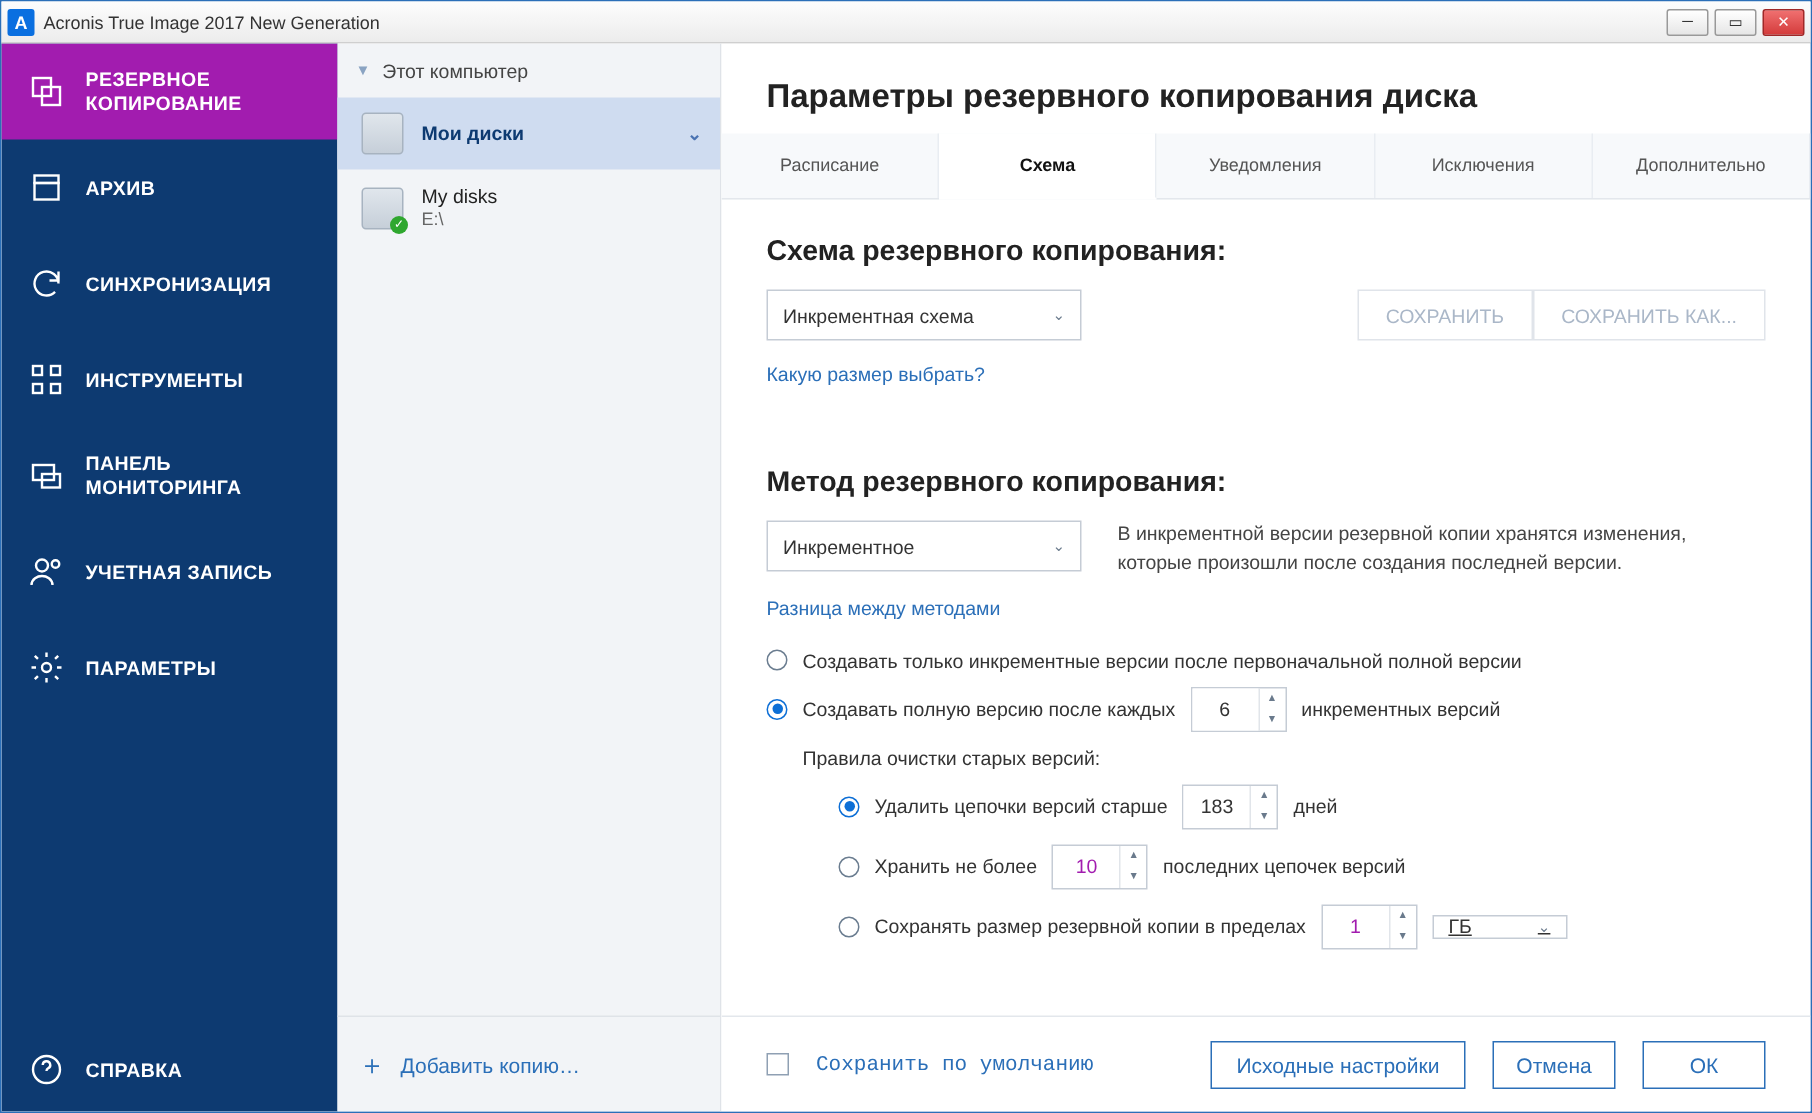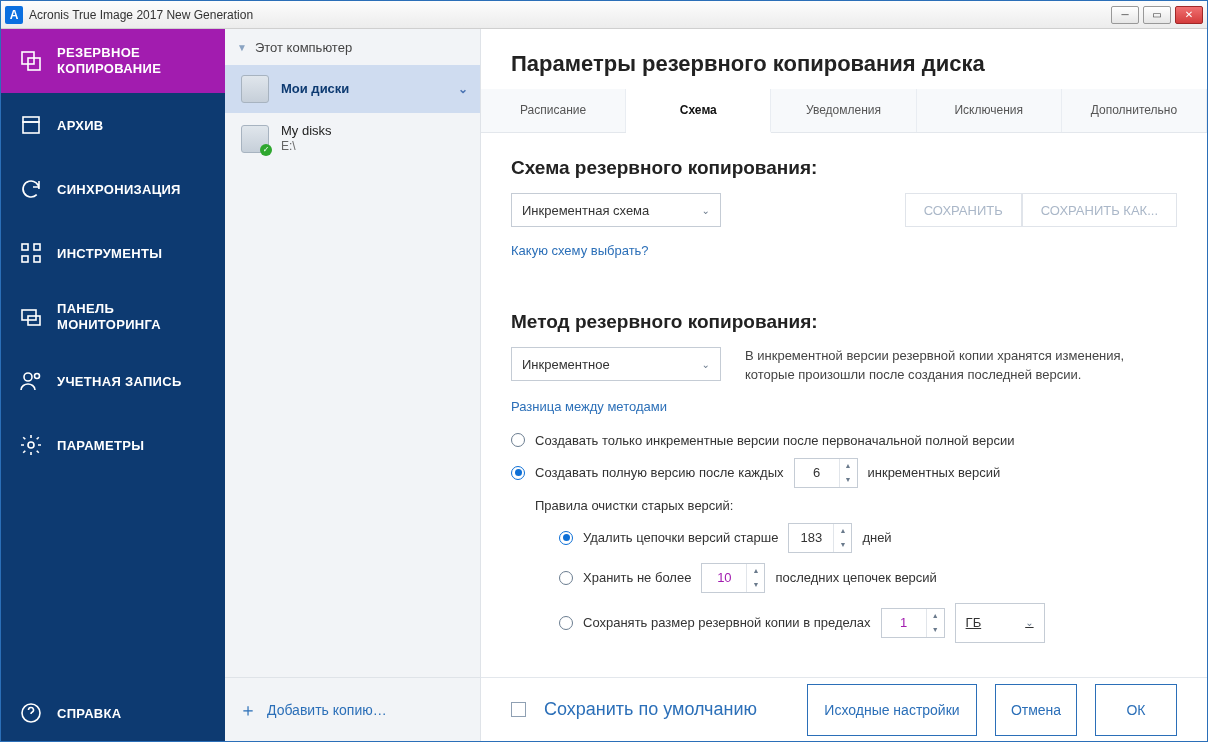--- a/index.html
+++ b/index.html
@@ -51,27 +51,27 @@
 .radio-line { display: flex; align-items: center; gap: 10px; font-size: 13px; color: #333; margin: 10px 0; flex-wrap: wrap; }
 .radio-line.indent2 { margin-left: 48px; }
 .radio { width: 14px; height: 14px; border: 1px solid #6b7d90; border-radius: 50%; display: inline-flex; align-items: center; justify-content: center; cursor: pointer; flex-shrink: 0; }
 .radio.checked::after { content: ""; width: 7px; height: 7px; background: #0d6fd6; border-radius: 50%; }
 .radio.checked { border-color: #0d6fd6; }
 .spinner { display: inline-flex; align-items: stretch; height: 30px; border: 1px solid #c5ccd5; }
 .spinner .val { width: 44px; display: flex; align-items: center; justify-content: center; font-size: 13px; color: #333; background: #fff; }
 .spinner.dim .val { color: #a21caf; }
 .spinner .arrows { width: 18px; display: flex; flex-direction: column; border-left: 1px solid #e1e5ea; }
 .spinner .arrows span { flex: 1; display: flex; align-items: center; justify-content: center; font-size: 7px; color: #6a7a8c; cursor: pointer; }
-.select.sm { width: 90px; height: 40px; font-size: 13px; text-decoration: underline; }
+.select.sm { width: 90px; height: 16px; font-size: 13px; text-decoration: underline; }
 .sub-title { font-size: 13px; color: #333; margin: 6px 0 6px 24px; }
 .footer { height: 64px; border-top: 1px solid #e3e7ec; display: flex; align-items: center; padding: 0 30px; gap: 18px; background: #fff; }
 .checkbox { width: 15px; height: 15px; border: 1px solid #8fa0b3; background: #fff; cursor: pointer; }
-.footer .lbl { font-size: 18px; color: #2b6fb8; }
+.footer .lbl { font-size: 14px; color: #2b6fb8; font-family: Liberation Mono, monospace; }
 .spacer { flex: 1; }
-.fbtn { min-width: 82px; height: 52px; border: 1px solid #2b6fb8; color: #2b6fb8; background: #fff; font-size: 14px; cursor: pointer; display: inline-flex; align-items: center; justify-content: center; }
+.fbtn { min-width: 82px; height: 32px; border: 1px solid #2b6fb8; color: #2b6fb8; background: #fff; font-size: 14px; cursor: pointer; display: inline-flex; align-items: center; justify-content: center; }
 .fbtn.wide { min-width: 170px; }
 </style>
 </head>
 <body>
 
 <div class="window">
   <div class="titlebar">
     <div class="app-icon">A</div>
     <div class="title">Acronis True Image 2017 New Generation</div>
     <div class="winbtns">
@@ -203,21 +203,21 @@
         <div class="section-title">Схема резервного копирования:</div>
         <div class="row">
           <div class="select">
             <span>Инкрементная схема</span>
             <span class="arr">⌄</span>
           </div>
           <div style="flex:1"></div>
           <button class="btn disabled">СОХРАНИТЬ</button>
           <button class="btn disabled">СОХРАНИТЬ КАК...</button>
         </div>
-        <a class="link">Какую схему выбрать?</a>
+        <a class="link">Какую размер выбрать?</a>
 
         <div class="spacer20"></div><div class="spacer20"></div>
 
         <div class="section-title">Метод резервного копирования:</div>
         <div class="method-row">
           <div class="select">
             <span>Инкрементное</span>
             <span class="arr">⌄</span>
           </div>
           <div class="desc" style="flex:1">В инкрементной версии резервной копии хранятся изменения, которые произошли после создания последней версии.</div>

